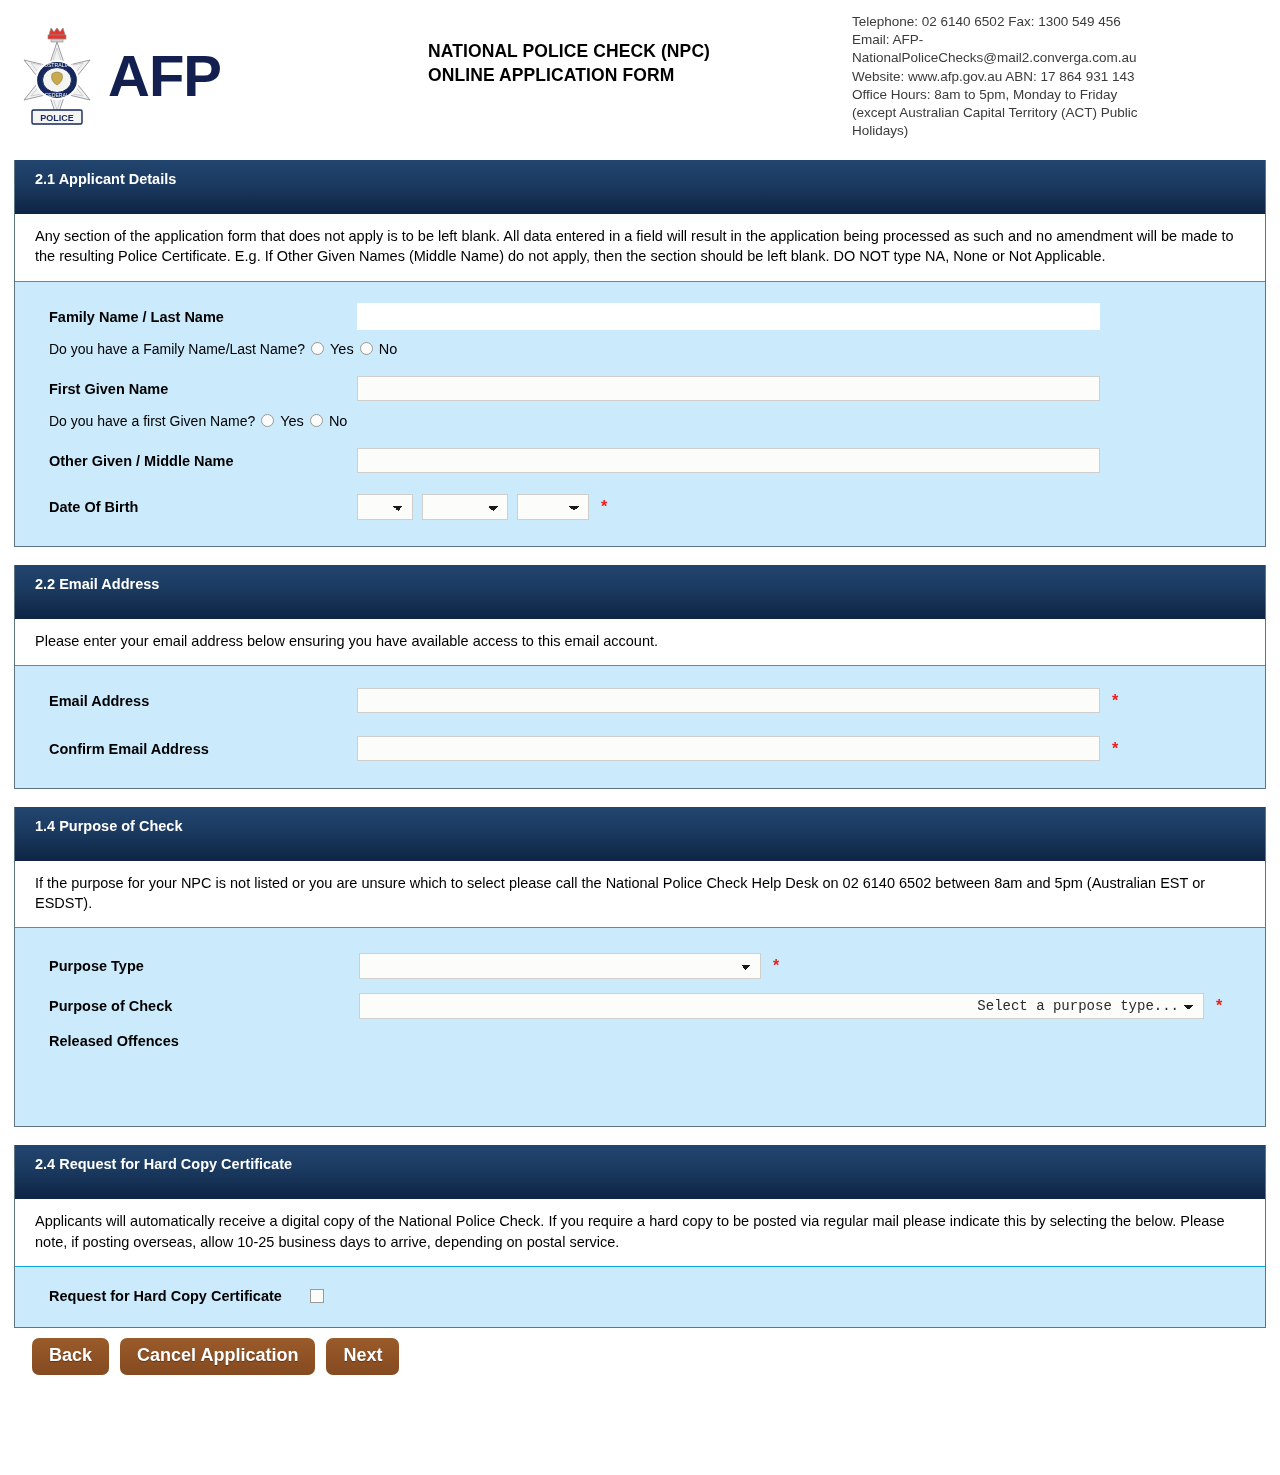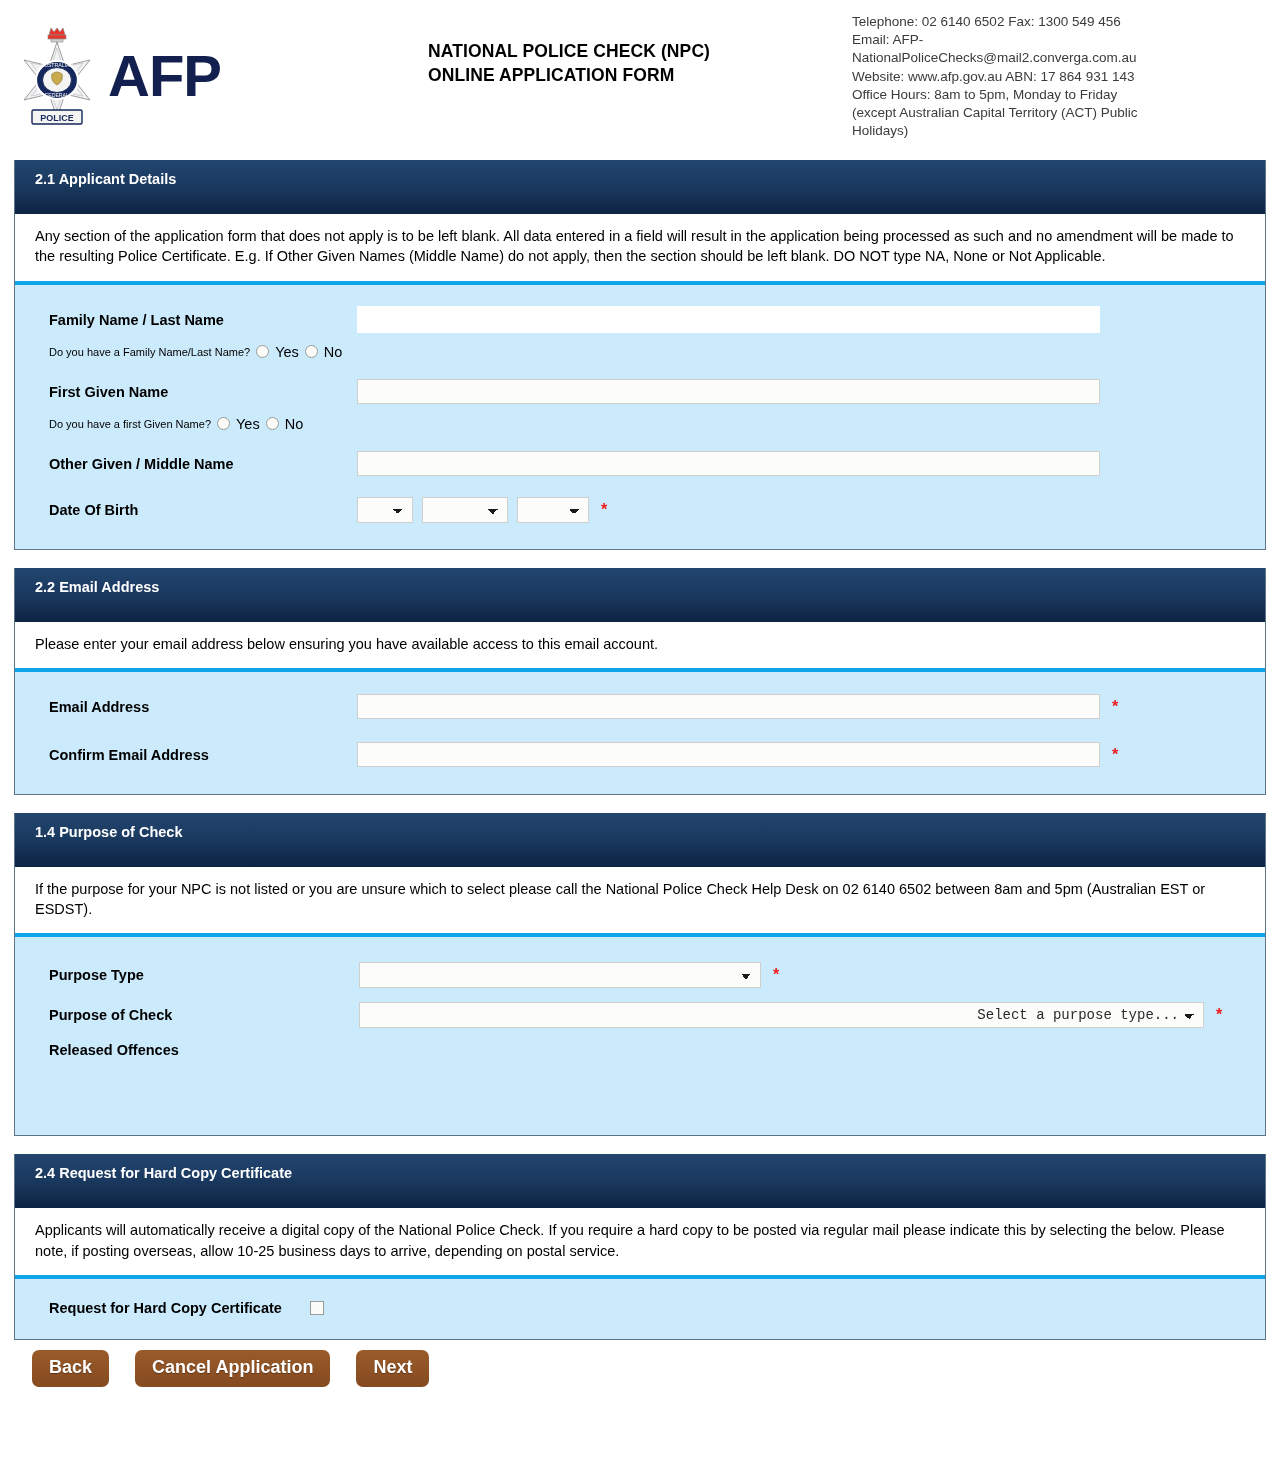--- a/index.html
+++ b/index.html
@@ -77,21 +77,21 @@
     padding: 8px 0 9px 20px;
     height: 54px;
     box-sizing: border-box;
     line-height: 23px;
   }
   .section-note {
     background: #ffffff;
     padding: 12px 16px 14px 20px;
     font-size: 14.5px;
     line-height: 1.4;
-    border-bottom: 4px solid #0ea5e9;
+    border-bottom: 1px solid #0ea5e9;
   }
   .section-body {
     background: #cbeafc;
     padding: 18px 0 22px 0;
   }
 
   
   .row {
     display: flex;
     align-items: center;
@@ -105,21 +105,21 @@
     width: 308px;
     flex: 0 0 308px;
   }
   .label-wide {
     font-weight: bold;
     font-size: 14.5px;
     flex: 0 0 auto;
   }
   .qlabel {
     font-weight: normal;
-    font-size: 11px;
+    font-size: 14px;
     flex: 0 0 auto;
   }
   .txt {
     height: 25px;
     border: 1px solid #d0cfcb;
     background: #fcfcfb;
     box-sizing: border-box;
     font-family: "Liberation Sans", sans-serif;
     font-size: 14px;
     padding: 0 4px;
@@ -204,21 +204,21 @@
 
   
   .hardcopy-body {
     background: #cbeafc;
     padding: 16px 0 18px 0;
   }
 
   
   .button-bar {
     display: flex;
-    gap: 26px;
+    gap: 11px;
     padding: 10px 0 0 32px;
   }
   .btn {
     background: #8a4f23;
     background: linear-gradient(to bottom, #9a5b2a 0%, #854a20 100%);
     color: #ffffff;
     font-family: "Liberation Sans", sans-serif;
     font-weight: bold;
     font-size: 18px;
     border: none;

